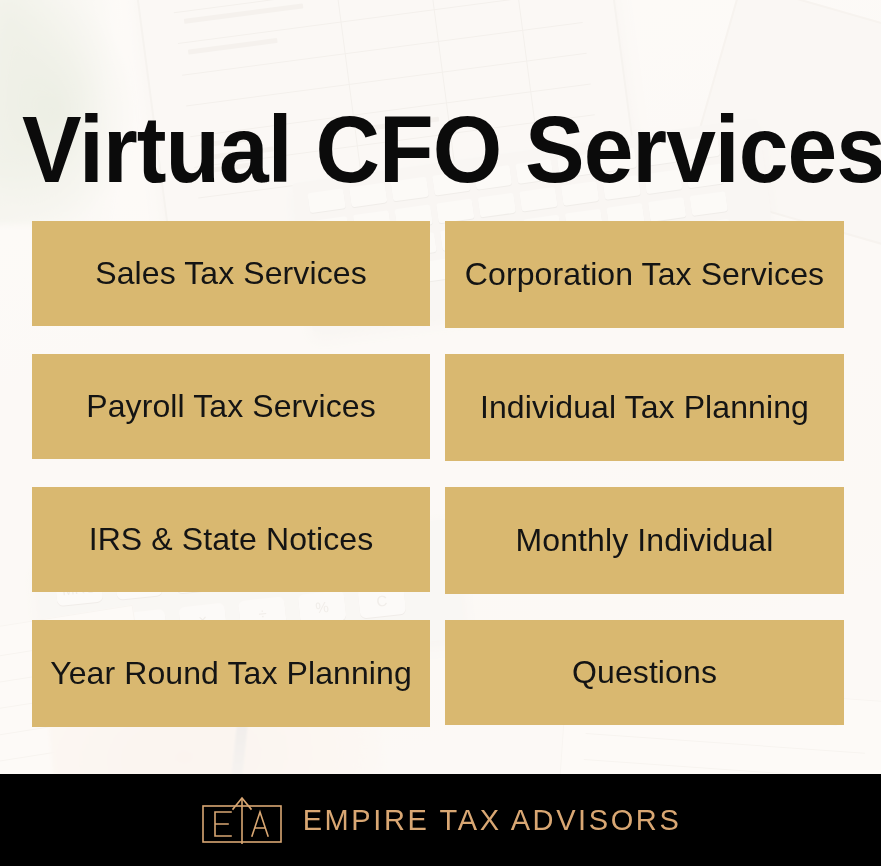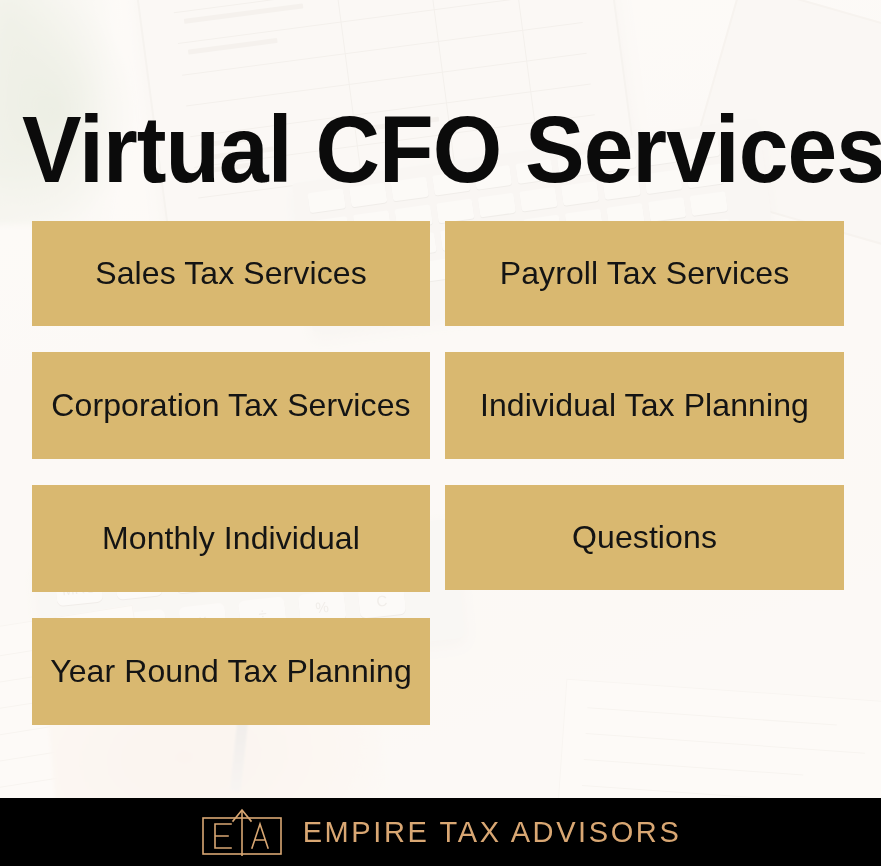--- a/index.html
+++ b/index.html
@@ -230,21 +230,21 @@
     line-height: 1.15;
     letter-spacing: 0.1px;
   }
 
   
   .footer-bar {
     position: absolute;
     left: 0;
     right: 0;
     bottom: 0;
-    height: 68px;
+    height: 92px;
     background: #000000;
     display: flex;
     align-items: center;
     justify-content: center;
     gap: 19px;
   }
 
   .logo-mark {
     position: relative;
     width: 84px;
@@ -366,40 +366,43 @@
 
   <div class="content">
 
     <h1 class="page-title">Virtual CFO Services</h1>
 
     <div class="tile-grid">
 
       <div class="tile left">
         <span class="tile-label">Sales Tax Services</span>
       </div>
+      <div class="tile right">
+        <span class="tile-label">Corporation Tax Services</span>
+      </div>
+
       <div class="tile left">
         <span class="tile-label">Payroll Tax Services</span>
       </div>
-
-      <div class="tile right">
-        <span class="tile-label">Corporation Tax Services</span>
-      </div>
       <div class="tile right">
         <span class="tile-label">Individual Tax Planning</span>
       </div>
 
+      <div class="tile left">
+        <span class="tile-label">IRS &amp; State Notices</span>
+      </div>
       <div class="tile right">
         <span class="tile-label">Monthly Individual</span>
       </div>
 
+      <div class="tile right">
+        <span class="tile-label">Year Round Tax Planning</span>
+      </div>
       <div class="tile left">
         <span class="tile-label">Questions</span>
-      </div>
-      <div class="tile right">
-        <span class="tile-label">Year Round Tax Planning</span>
       </div>
 
     </div>
 
     <div class="footer-bar">
 
       <span class="logo-mark">
         <svg width="84" height="50" viewBox="0 0 84 50" fill="none" xmlns="http://www.w3.org/2000/svg" aria-hidden="true">
 
           <rect x="3" y="11" width="78" height="36" stroke="#d9a773" stroke-width="1.6" fill="none"></rect>

